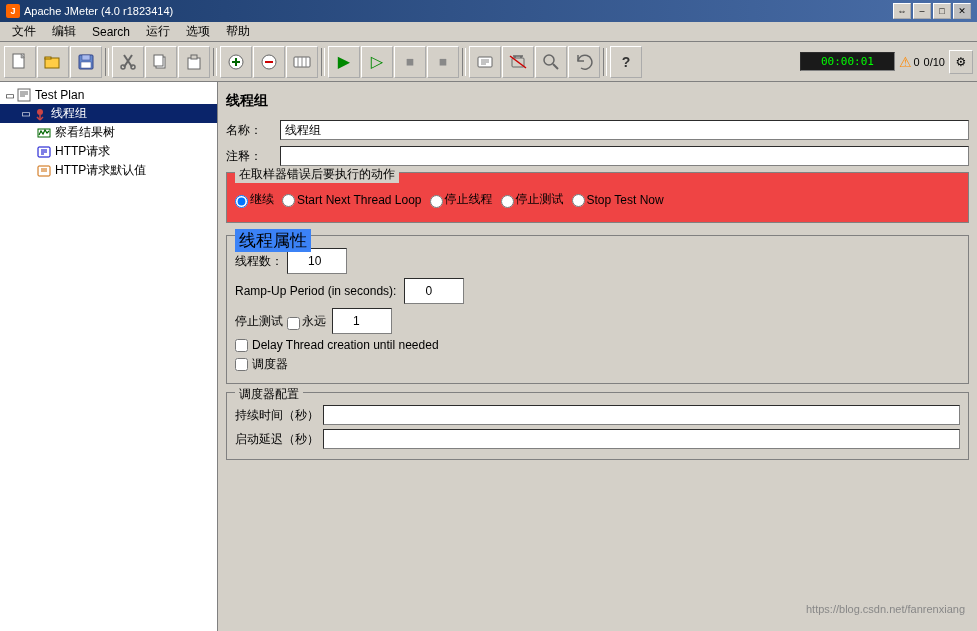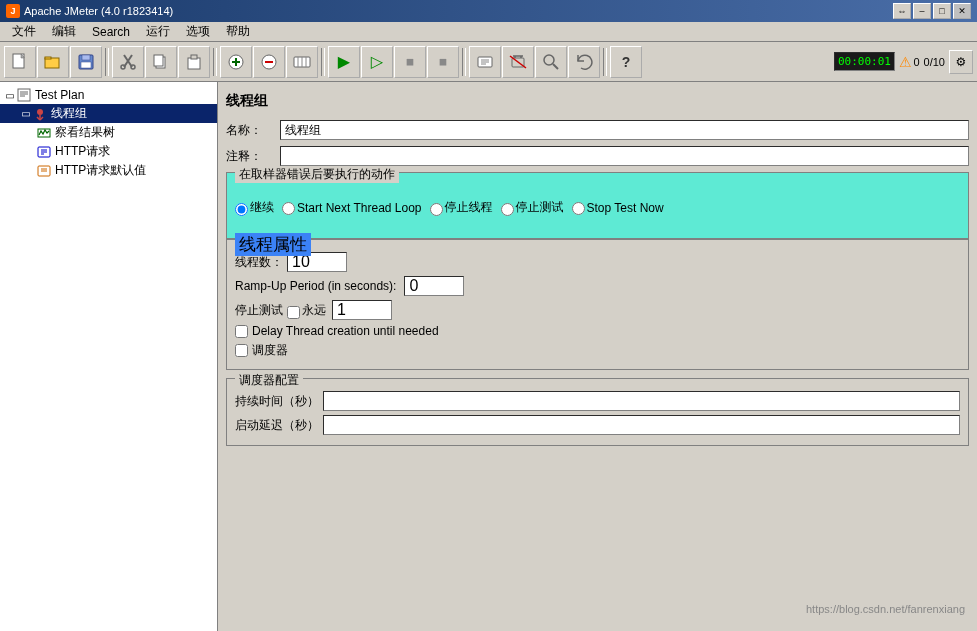--- a/index.html
+++ b/index.html
@@ -66,21 +66,21 @@
       margin-left: auto;
       display: flex;
       align-items: center;
       gap: 4px;
     }
     .timer-display {
       background: #1a1a1a;
       color: #00ff00;
       font-family: monospace;
       font-size: 11px;
-      padding: 2px 3px;
+      padding: 2px 20px;
       border: 1px inset #808080;
     }
     .warning-badge {
       display: flex;
       align-items: center;
       gap: 2px;
       font-size: 11px;
     }
     .warn-icon { color: #ff8800; font-size: 14px; }
     .progress-text { font-size: 11px; }
@@ -152,23 +152,23 @@
       height: 20px;
       border: 1px inset #808080;
       background: white;
       padding: 1px 4px;
       font-size: 12px;
       font-family: inherit;
     }
 
     .section-box {
       border: 1px solid #808080;
-      background: #5eead4;
-      margin-bottom: 0;
-      padding: 18px 8px;
+      background: #ef4444;
+      margin-bottom: 12px;
+      padding: 10px 8px;
       position: relative;
     }
     .section-title {
       position: absolute;
       top: -7px;
       left: 8px;
       background: #d4d0c8;
       padding: 0 4px;
       font-size: 12px;
     }
@@ -212,25 +212,25 @@
       align-items: center;
       margin-bottom: 4px;
     }
     .prop-label {
       font-size: 12px;
       margin-right: 4px;
       text-align: right;
     }
     .prop-input {
       width: 60px;
-      height: 20px;
+      height: 26px;
       border: 1px inset #808080;
       background: white;
-      padding: 1px 4px;
-      font-size: 16px;
+      padding: 1px 20px;
+      font-size: 12px;
       font-family: inherit;
     }
     .prop-input-full {
       flex: 1;
       height: 20px;
       border: 1px inset #808080;
       background: white;
       padding: 1px 4px;
       font-size: 12px;
       font-family: inherit;

